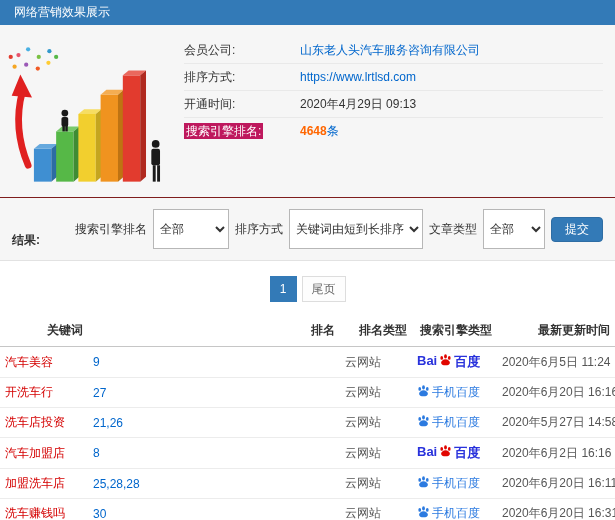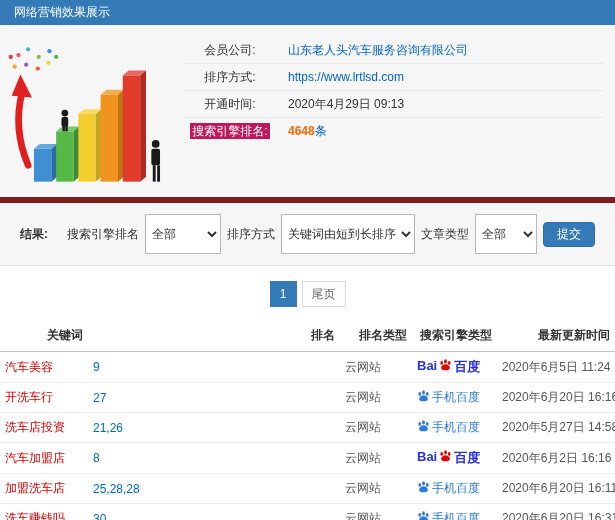--- a/index.html
+++ b/index.html
@@ -8,28 +8,28 @@
 
   
   .topbar{height:25px;background:#337ab7;color:#fff;display:flex;align-items:center;padding:0 14px}
 
   
   .info-panel{background:#f6f6f6;display:flex;padding:6px 0 8px}
   .chart-art{flex:0 0 178px;display:flex;align-items:flex-start;justify-content:center;padding-top:8px}
   .info-fields{flex:1;padding:6px 12px 0 6px}
   .info-row{display:flex;align-items:center;height:27px;border-bottom:1px solid #e9e9e9}
   .info-row:last-child{border-bottom:none}
-  .info-label{width:92px;text-align:center;margin-right:12px;color:#333;white-space:nowrap}
+  .info-label{width:92px;text-align:left;margin-right:24px;color:#333;white-space:nowrap}
   .sel{background:#be185d;color:#fff;padding:1px 2px}
   a.link{color:#06c;text-decoration:none}
   .count{color:#f60;font-weight:bold}
   .count-suffix{color:#06c}
 
   
-  .filter-bar{background:#f6f6f6;border-top:6px solid #7f1d1d;border-bottom:1px solid #e2e2e2;padding:11px 20px;display:flex;align-items:center}
+  .filter-bar{background:#f6f6f6;border-top:1px solid #7f1d1d;border-bottom:1px solid #e2e2e2;padding:11px 12px;display:flex;align-items:flex-end}
   .result-label{font-weight:bold;color:#333}
   .filter-controls{margin-left:auto;display:flex;align-items:center;gap:6px;white-space:nowrap}
   select{height:40px;border:1px solid #b7b7b7;background:#fff;font-size:12px;font-family:inherit;color:#333;padding:0 2px}
   .sel-engine{width:76px}.sel-sort{width:134px}.sel-type{width:62px}
   .submit-btn{height:25px;padding:0 13px;background:#337ab7;color:#fff;border:1px solid #2e6da4;border-radius:4px;font-size:12px;cursor:pointer}
 
   
   .pagination{display:flex;justify-content:center;gap:5px;padding:15px 0 13px;background:#fff}
   .page{min-width:27px;height:26px;display:inline-flex;align-items:center;justify-content:center;border:1px solid #ddd;color:#666;background:#fdfdfd;padding:0 9px;text-decoration:none;cursor:pointer}
   .page.current{background:#337ab7;border-color:#337ab7;color:#fff}

